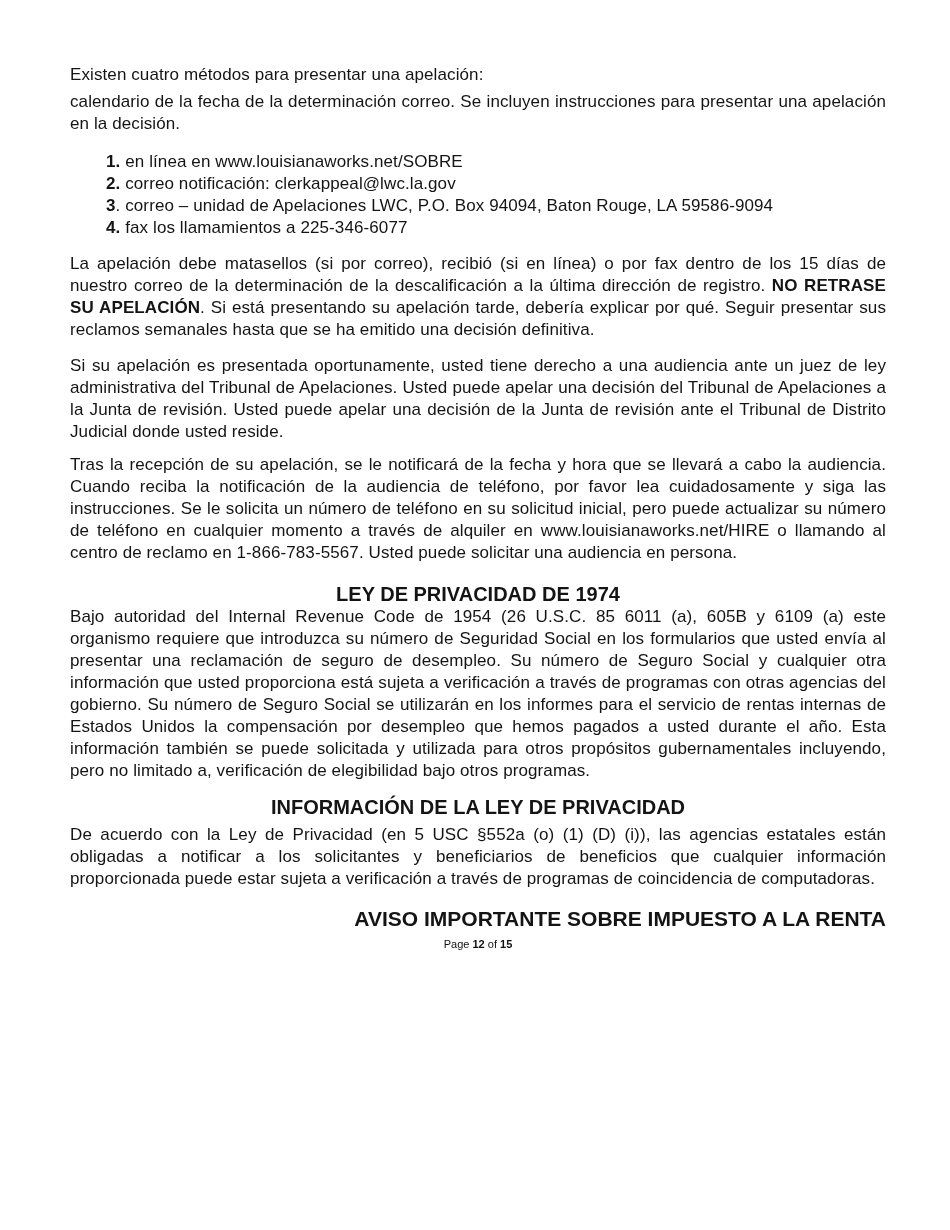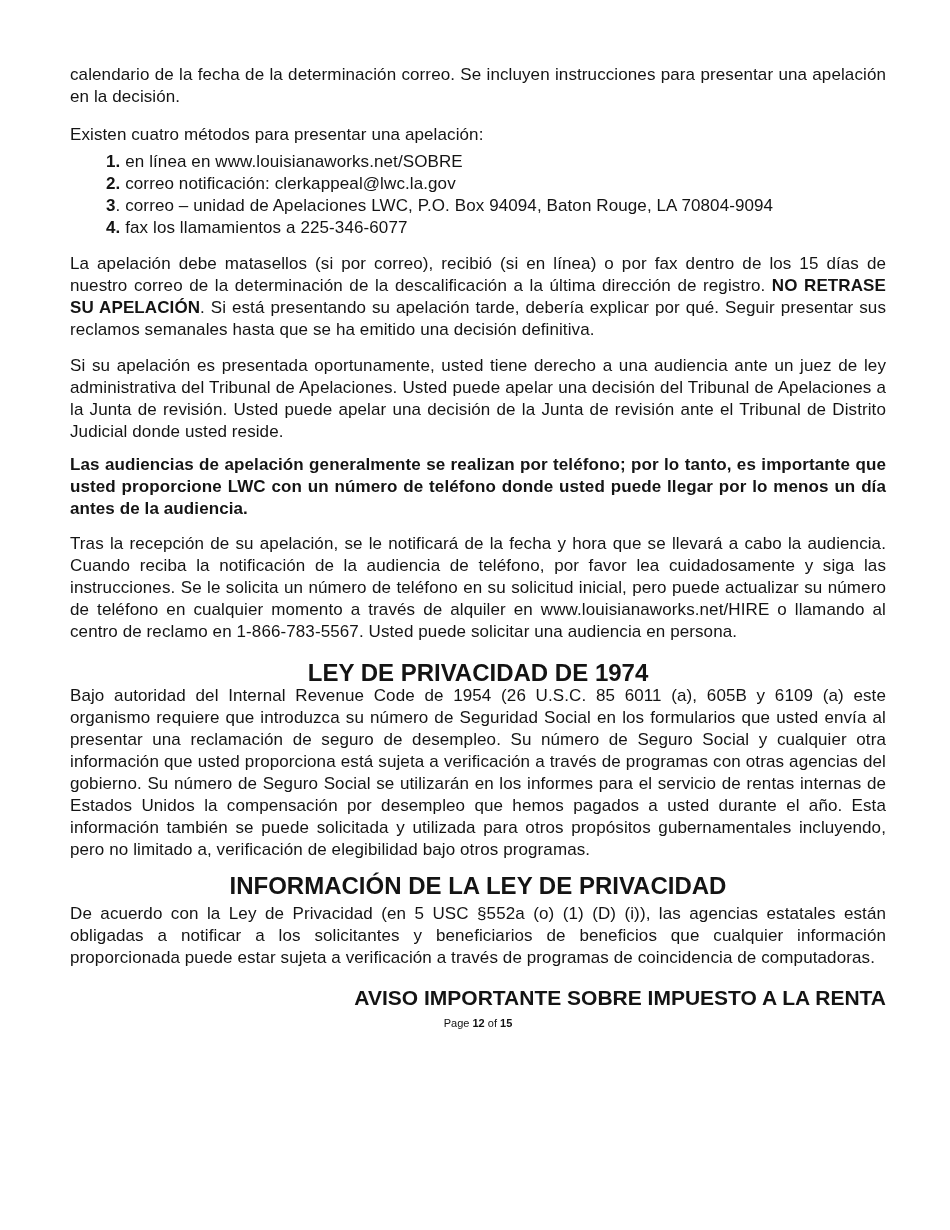--- a/index.html
+++ b/index.html
@@ -38,21 +38,21 @@
     line-height: 22px;
     letter-spacing: 0.1px;
   }
   .appeal-list .num { font-weight: bold; }
   #p3 { margin-bottom: 14px; }
   #p4 { margin-bottom: 11px; }
   #p5 { margin-bottom: 13px; font-weight: bold; }
   #p6 { margin-bottom: 11px; }
   #p7 { margin-bottom: 0; white-space: pre-line; }
   .sec-title {
-    font-size: 24px;
+    font-size: 20px;
     line-height: 24px;
     font-weight: bold;
     text-align: center;
     margin: 0;
   }
   #h1 { margin: 18px 0 0; }
   #p8 { margin-bottom: 13px; }
   #h2 { margin: 0 0 5px; }
   #p9 { margin-bottom: 0; }
   #h3 { font-size: 21px; line-height: 26px; margin: 16px 0 0; text-align: right; }
@@ -64,36 +64,35 @@
     color: #111;
   }
   .footer .bold { font-weight: bold; }
   b { font-weight: bold; }
 </style>
 </head>
 <body>
 
 <div class="page">
 
+  <p id="p2" class="para">Existen cuatro métodos para presentar una apelación:</p>
+
   <p id="p1" class="para jus">calendario de la fecha de la determinación correo. Se incluyen instrucciones para presentar una apelación en la decisión.</p>
-
-  <p id="p2" class="para">Existen cuatro métodos para presentar una apelación:</p>
 
   <ul class="appeal-list">
     <li><span class="num">1.</span><span></span> <span>en línea en www.louisianaworks.net/SOBRE</span></li>
     <li><span class="num">2.</span><span></span> <span>correo notificación: clerkappeal@lwc.la.gov</span></li>
-    <li><span class="num">3</span><span>.</span> <span>correo – unidad de Apelaciones LWC, P.O. Box 94094, Baton Rouge, LA 70804-9094</span></li>
+    <li><span class="num">3</span><span>.</span> <span>correo – unidad de Apelaciones LWC, P.O. Box 94094, Baton Rouge, LA 59586-9094</span></li>
     <li><span class="num">4.</span><span></span> <span>fax los llamamientos a 225-346-6077</span></li>
   </ul>
 
   <p id="p3" class="para jus"><span>La apelación debe matasellos (si por correo), recibió (si en línea) o por fax dentro de los 15 días de nuestro correo de la determinación de la descalificación a la última dirección de registro. </span><b>NO RETRASE SU APELACIÓN</b><span>. Si está presentando su apelación tarde, debería explicar por qué. Seguir presentar sus reclamos semanales hasta que se ha emitido una decisión definitiva.</span></p>
 
   <p id="p4" class="para jus">Si su apelación es presentada oportunamente, usted tiene derecho a una audiencia ante un juez de ley administrativa del Tribunal de Apelaciones. Usted puede apelar una decisión del Tribunal de Apelaciones a la Junta de revisión. Usted puede apelar una decisión de la Junta de revisión ante el Tribunal de Distrito Judicial donde usted reside.</p>
 
-  <p id="p5" class="para jus">Las audiencias de apelación generalmente se realizan por teléfono; por lo tanto, es importante que usted proporcione LWC con un número de teléfono donde usted puede llegar por lo menos un día antes de la audiencia.</p>
 
   <p id="p6" class="para jus">Tras la recepción de su apelación, se le notificará de la fecha y hora que se llevará a cabo la audiencia. Cuando reciba la notificación de la audiencia de teléfono, por favor lea cuidadosamente y siga las instrucciones. Se le solicita un número de teléfono en su solicitud inicial, pero puede actualizar su número de teléfono en cualquier momento a través de alquiler en www.louisianaworks.net/HIRE o llamando al centro de reclamo en 1-866-783-5567. Usted puede solicitar una audiencia en persona.</p>
 
 
   <h2 id="h1" class="sec-title">LEY DE PRIVACIDAD DE 1974</h2>
   <p id="p8" class="para jus">Bajo autoridad del Internal Revenue Code de 1954 (26 U.S.C. 85 6011 (a), 605B y 6109 (a) este organismo requiere que introduzca su número de Seguridad Social en los formularios que usted envía al presentar una reclamación de seguro de desempleo. Su número de Seguro Social y cualquier otra información que usted proporciona está sujeta a verificación a través de programas con otras agencias del gobierno. Su número de Seguro Social se utilizarán en los informes para el servicio de rentas internas de Estados Unidos la compensación por desempleo que hemos pagados a usted durante el año. Esta información también se puede solicitada y utilizada para otros propósitos gubernamentales incluyendo, pero no limitado a, verificación de elegibilidad bajo otros programas.</p>
 
   <h2 id="h2" class="sec-title">INFORMACIÓN DE LA LEY DE PRIVACIDAD</h2>
   <p id="p9" class="para jus">De acuerdo con la Ley de Privacidad (en 5 USC §552a (o) (1) (D) (i)), las agencias estatales están obligadas a notificar a los solicitantes y beneficiarios de beneficios que cualquier información proporcionada puede estar sujeta a verificación a través de programas de coincidencia de computadoras.</p>
 

